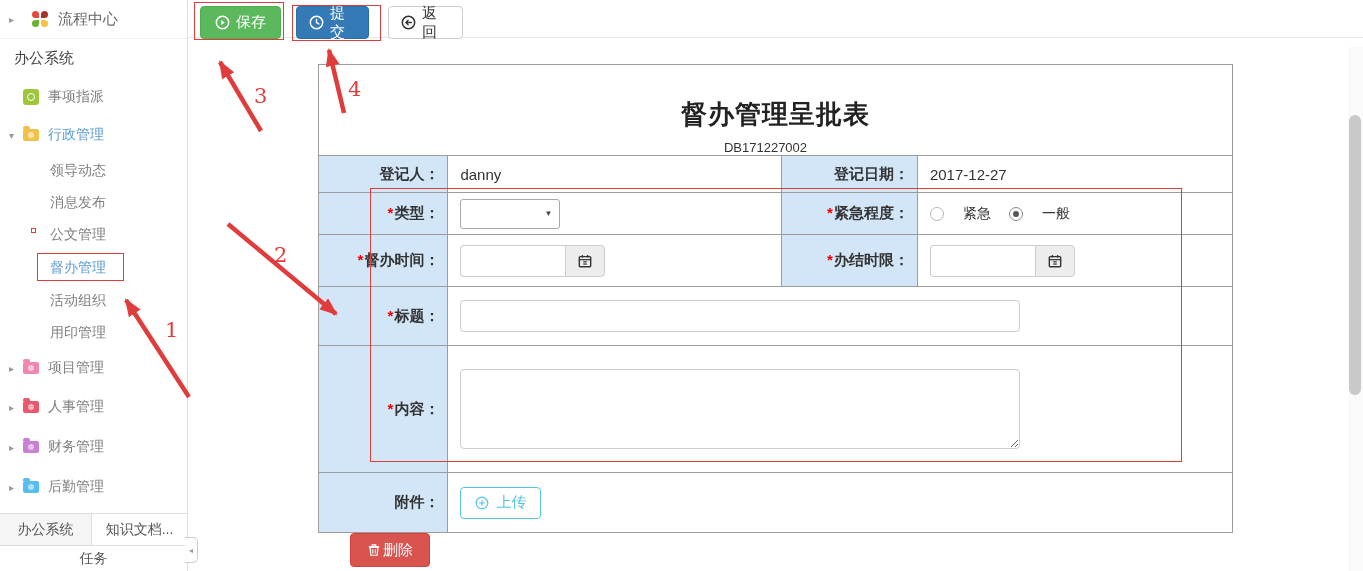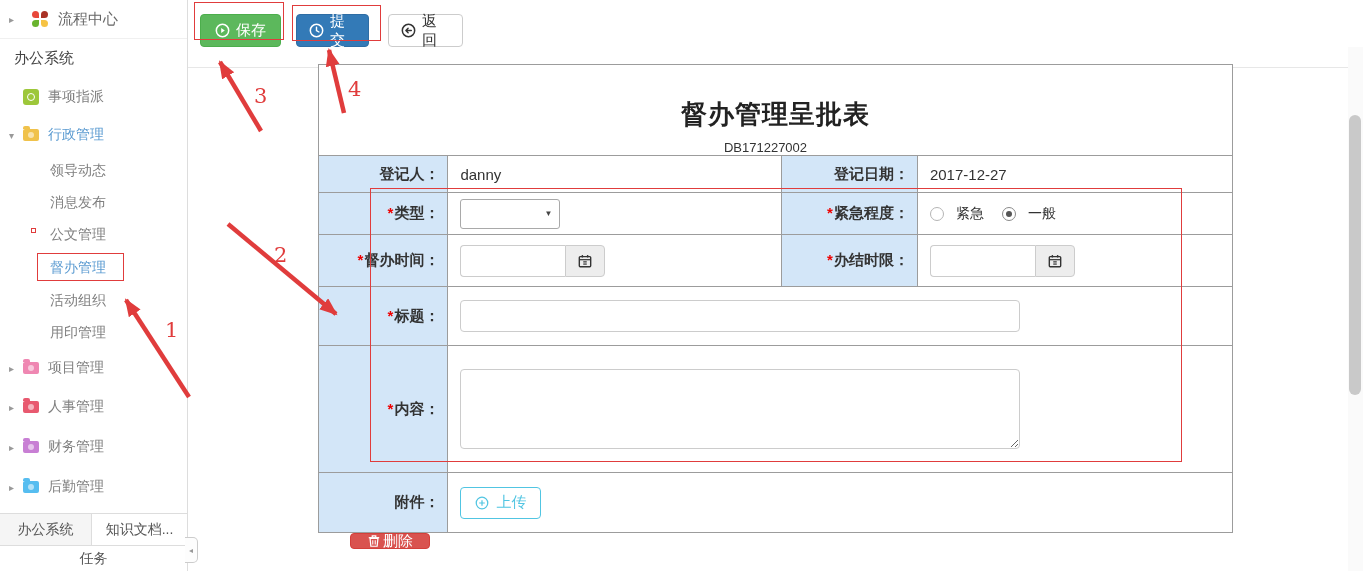--- a/index.html
+++ b/index.html
@@ -47,50 +47,50 @@
   .f-blue{background:#56bdf0;}
   .red-dot{position:absolute;left:31px;top:228px;width:5px;height:5px;border:1px solid var(--ann-red);}
   
   .btabs{position:absolute;left:0;top:513px;width:187px;height:32px;display:flex;border-top:1px solid #ddd;font-size:14px;color:#555;}
   .btab{flex:1;display:flex;align-items:center;justify-content:center;cursor:pointer;background:#fff;}
   .btab.first{background:#f5f5f5;border-right:1px solid #ddd;flex:0 0 92px;}
   .task-row{position:absolute;left:0;top:545px;width:187px;height:26px;border-top:1px solid #ddd;display:flex;align-items:center;justify-content:center;font-size:14px;color:#555;background:#fff;cursor:pointer;}
   .collapse-handle{position:absolute;left:185px;top:537px;width:13px;height:26px;background:#fdfdfd;border:1px solid #ccc;border-left:none;border-radius:0 5px 5px 0;display:flex;align-items:center;justify-content:center;font-size:8px;color:#999;cursor:pointer;}
 
   
-  .toolbar{position:absolute;left:188px;top:8px;width:1175px;height:60px;background:#fff;border-bottom:1px solid #e7e7e7;}
+  .toolbar{position:absolute;left:188px;top:0;width:1175px;height:38px;background:#fff;border-bottom:1px solid #e7e7e7;}
   .tbtn{position:absolute;top:6px;height:33px;border-radius:4px;font-size:15px;display:flex;align-items:center;justify-content:center;gap:6px;cursor:pointer;padding:0 12px;}
   .tbtn svg{flex:0 0 auto;}
   .btn-save{left:12px;width:81px;background:var(--save-green);border:1px solid #4cae4c;color:#fff;}
   .btn-submit{left:108px;width:73px;background:var(--submit-blue);border:1px solid #2e6da4;color:#fff;}
   .btn-back{left:200px;width:75px;background:#fff;border:1px solid #ccc;color:#333;}
 
   
   table.form{position:absolute;left:318px;top:64px;width:915px;border-collapse:collapse;table-layout:fixed;background:#fff;}
   table.form td{border:1px solid #9c9c9c;font-size:15px;vertical-align:middle;}
   td.lbl{background:var(--cell-blue);text-align:right;padding-right:8px;font-weight:bold;color:#333;}
   td.val{background:#fff;padding-left:12px;}
   .req{color:#e00;font-weight:bold;margin-right:1px;}
   .form-title-cell{height:81px;vertical-align:top !important;padding-top:32px;}
   .form-title{text-align:center;font-size:26px;font-weight:bold;color:#222;letter-spacing:1px;}
   .doc-no{text-align:center;padding-right:20px;font-size:13px;color:#333;margin-top:8px;}
   .selectbox{width:100px;height:30px;border:1px solid #a9a9a9;border-radius:3px;background:#fff;display:inline-flex;align-items:center;justify-content:flex-end;padding-right:7px;cursor:pointer;}
   .selectbox .sel-caret{font-size:8px;color:#444;}
   .radio-group{display:flex;align-items:center;gap:18px;font-size:14px;color:#333;}
-  .radio-opt{display:flex;align-items:center;gap:12px;cursor:pointer;}
+  .radio-opt{display:flex;align-items:center;gap:19px;cursor:pointer;}
   .radio{width:14px;height:14px;border-radius:50%;border:1px solid #b5b5b5;background:#fff;position:relative;display:inline-block;}
   .radio.checked{border-color:#8a8a8a;}
   .radio.checked::after{content:"";position:absolute;inset:3px;background:#555;border-radius:50%;}
   .dategroup{display:inline-flex;height:32px;width:145px;}
   .dategroup input{flex:1;min-width:0;border:1px solid #ccc;border-right:none;border-radius:4px 0 0 4px;padding:0 6px;font-size:14px;outline:none;}
   .cal-btn{flex:0 0 40px;background:#ededed;border:1px solid #ccc;border-radius:0 4px 4px 0;display:flex;align-items:center;justify-content:center;cursor:pointer;}
   .title-input{width:560px;height:32px;border:1px solid #ccc;border-radius:4px;padding:0 8px;font-size:14px;outline:none;}
   .content-area{width:560px;height:80px;border:1px solid #ccc;border-radius:4px;padding:4px 8px;font-size:14px;outline:none;resize:both;font-family:inherit;display:block;}
   .upload-btn{display:inline-flex;align-items:center;gap:7px;height:32px;padding:0 14px;border:1px solid var(--upload-cyan);border-radius:4px;background:#fff;color:var(--upload-cyan);font-size:15px;cursor:pointer;}
-  .delete-btn{position:absolute;left:350px;top:533px;width:80px;height:16px;background:var(--delete-red);border:1px solid #d43f3a;border-radius:4px;color:#fff;font-size:15px;display:flex;align-items:center;justify-content:center;gap:2px;cursor:pointer;}
+  .delete-btn{position:absolute;left:350px;top:533px;width:80px;height:34px;background:var(--delete-red);border:1px solid #d43f3a;border-radius:4px;color:#fff;font-size:15px;display:flex;align-items:center;justify-content:center;gap:2px;cursor:pointer;}
 
   
   .vscroll{position:absolute;right:0;top:47px;width:15px;height:524px;background:#fafafa;}
   .vthumb{position:absolute;left:1px;top:68px;width:12px;height:280px;background:#c9c9c9;border-radius:6px;cursor:pointer;}
 
   
   .ann{position:absolute;border:1.5px solid var(--ann-red);pointer-events:none;}
   .ann.big{border-width:1px;}
   .ann-num{position:absolute;color:var(--ann-red);font-size:21px;font-family:"DejaVu Serif","Liberation Serif",serif;pointer-events:none;}
   svg.overlay{position:absolute;left:0;top:0;pointer-events:none;}

